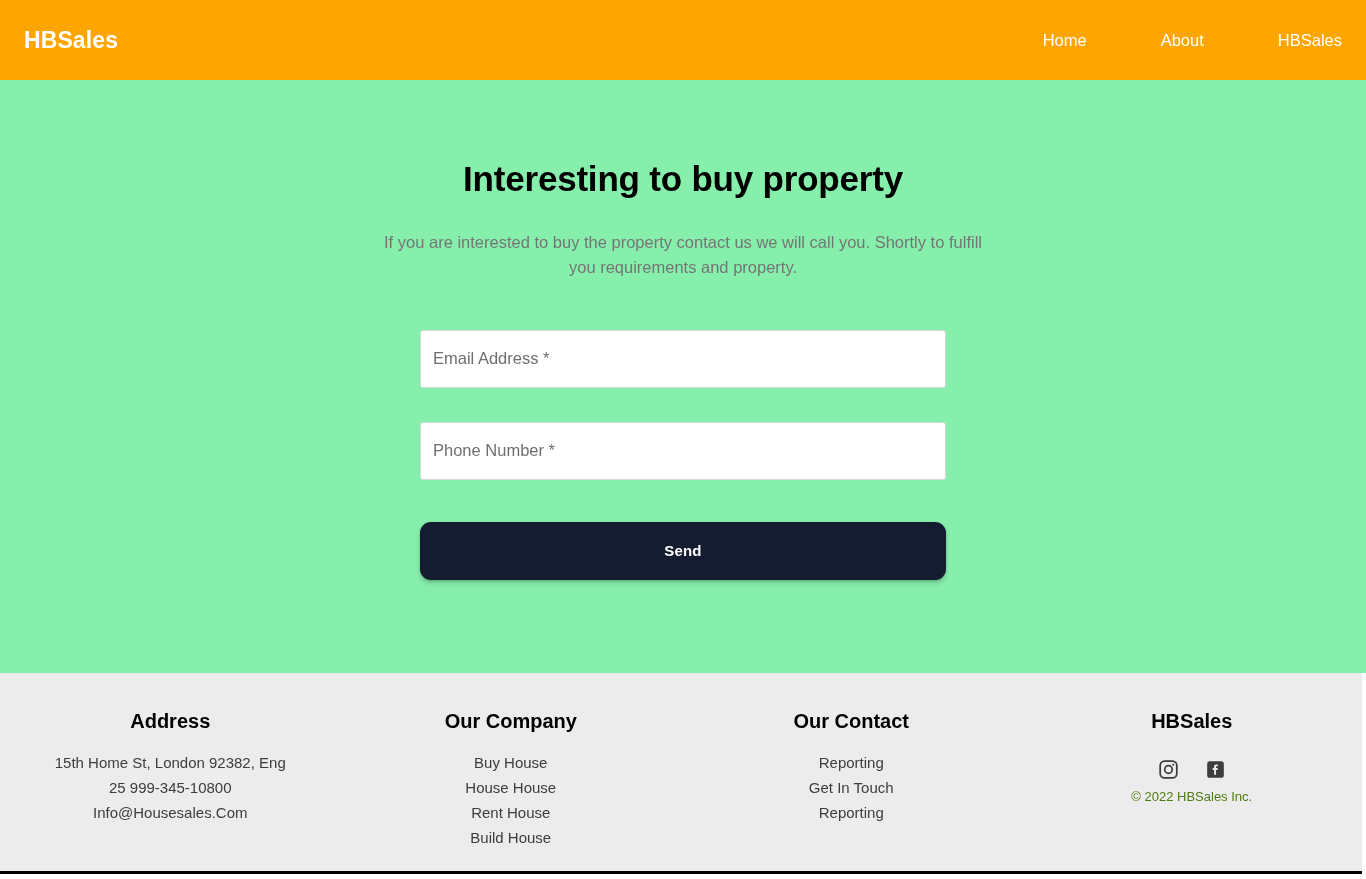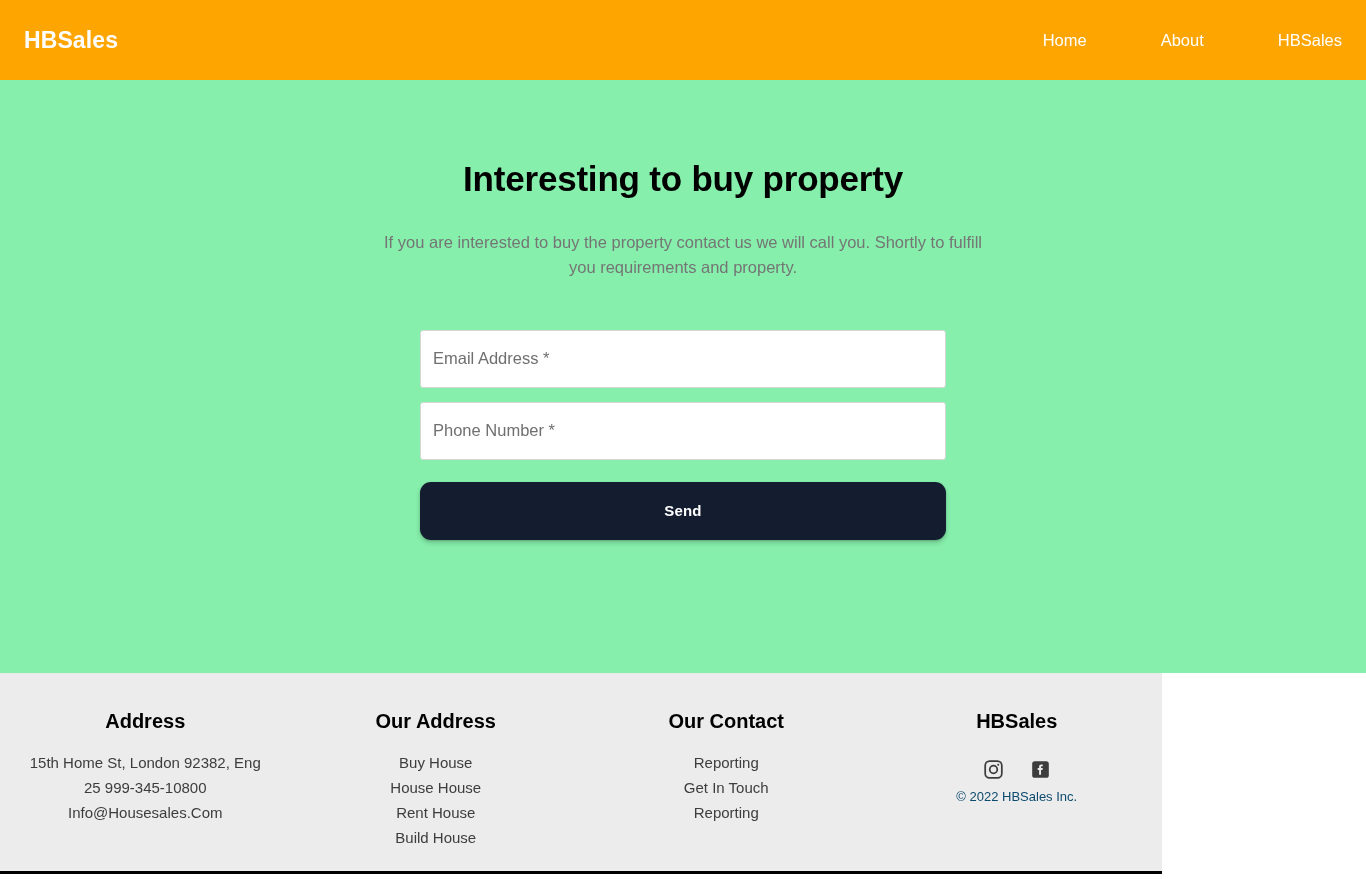--- a/index.html
+++ b/index.html
@@ -75,20 +75,21 @@
     color: #757575;
     font-size: 16.5px;
     line-height: 1.5;
   }
 
   .contact-form {
     margin-top: 50px;
     width: 526px;
     display: flex;
     flex-direction: column;
+    gap: 20px;
   }
   .field {
     width: 100%;
     height: 58px;
     border: 1px solid #d7d7d7;
     border-radius: 3px;
     background: #ffffff;
     font-family: "Liberation Sans", sans-serif;
     font-size: 16.5px;
     color: #212121;
@@ -115,21 +116,21 @@
     letter-spacing: 0.2px;
     cursor: pointer;
     box-shadow: 0 3px 5px rgba(0,0,0,0.18), 0 1px 2px rgba(0,0,0,0.14);
   }
 
   
   .site-footer {
     position: absolute;
     left: 0;
     top: 673px;
-    width: 1162px;
+    width: 1362px;
     height: 201px;
     background: #ececec;
     border-bottom: 3px solid #000000;
   }
   .footer-cols {
     display: flex;
     width: 100%;
     height: 100%;
     padding-top: 36px;
   }
@@ -176,21 +177,21 @@
     width: 21px;
     height: 21px;
     display: inline-flex;
     align-items: center;
     justify-content: center;
     cursor: pointer;
     color: #3d3d3d;
   }
   .copyright {
     font-size: 13px;
-    color: #0c4a6e;
+    color: #4d7c0f;
     text-align: left;
     white-space: nowrap;
   }
 </style>
 </head>
 <body>
 
 <header class="site-header">
   <div class="brand">HBSales</div>
   <nav class="nav">
@@ -215,21 +216,21 @@
   <div class="footer-cols">
 
     <div class="footer-col">
       <div class="footer-heading">Address</div>
       <div class="footer-text">15th Home St, London 92382, Eng</div>
       <div class="footer-text">25 999-345-10800</div>
       <div class="footer-text">Info@Housesales.Com</div>
     </div>
 
     <div class="footer-col">
-      <div class="footer-heading">Our Address</div>
+      <div class="footer-heading">Our Company</div>
       <a class="footer-link" href="#">Buy House</a>
       <a class="footer-link" href="#">House House</a>
       <a class="footer-link" href="#">Rent House</a>
       <a class="footer-link" href="#">Build House</a>
     </div>
 
     <div class="footer-col">
       <div class="footer-heading">Our Contact</div>
       <a class="footer-link" href="#">Reporting</a>
       <a class="footer-link" href="#">Get In Touch</a>

